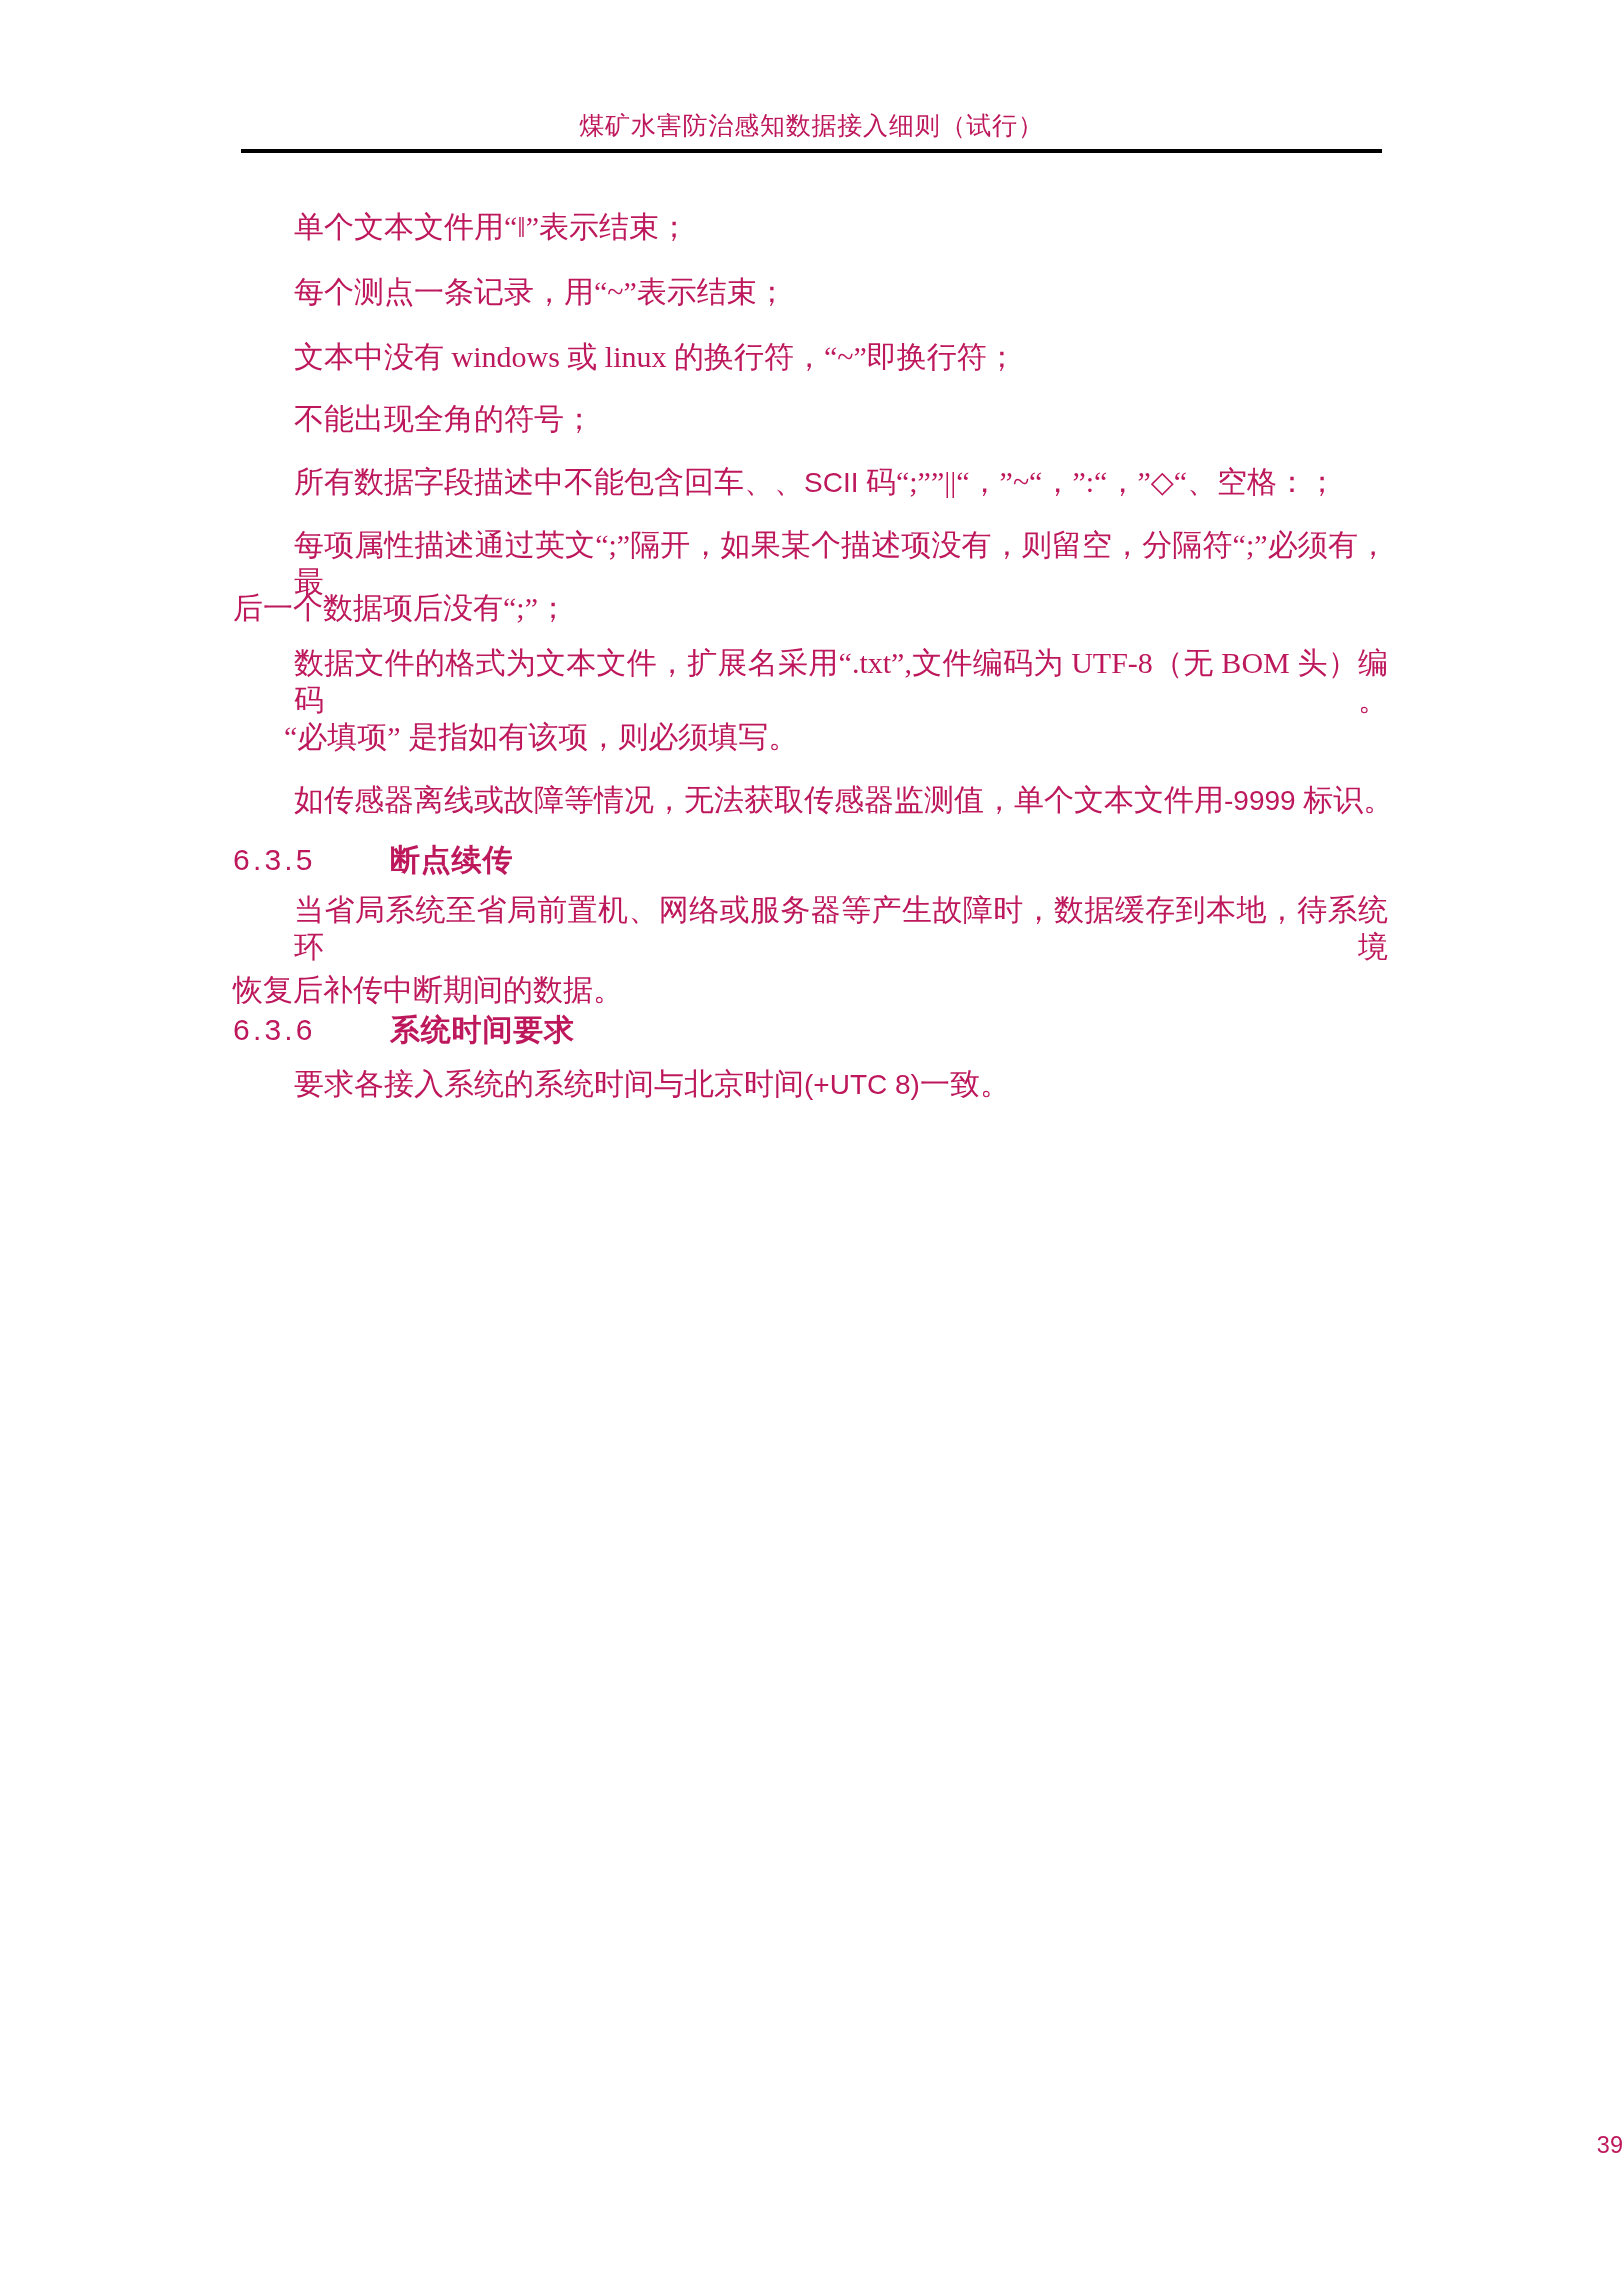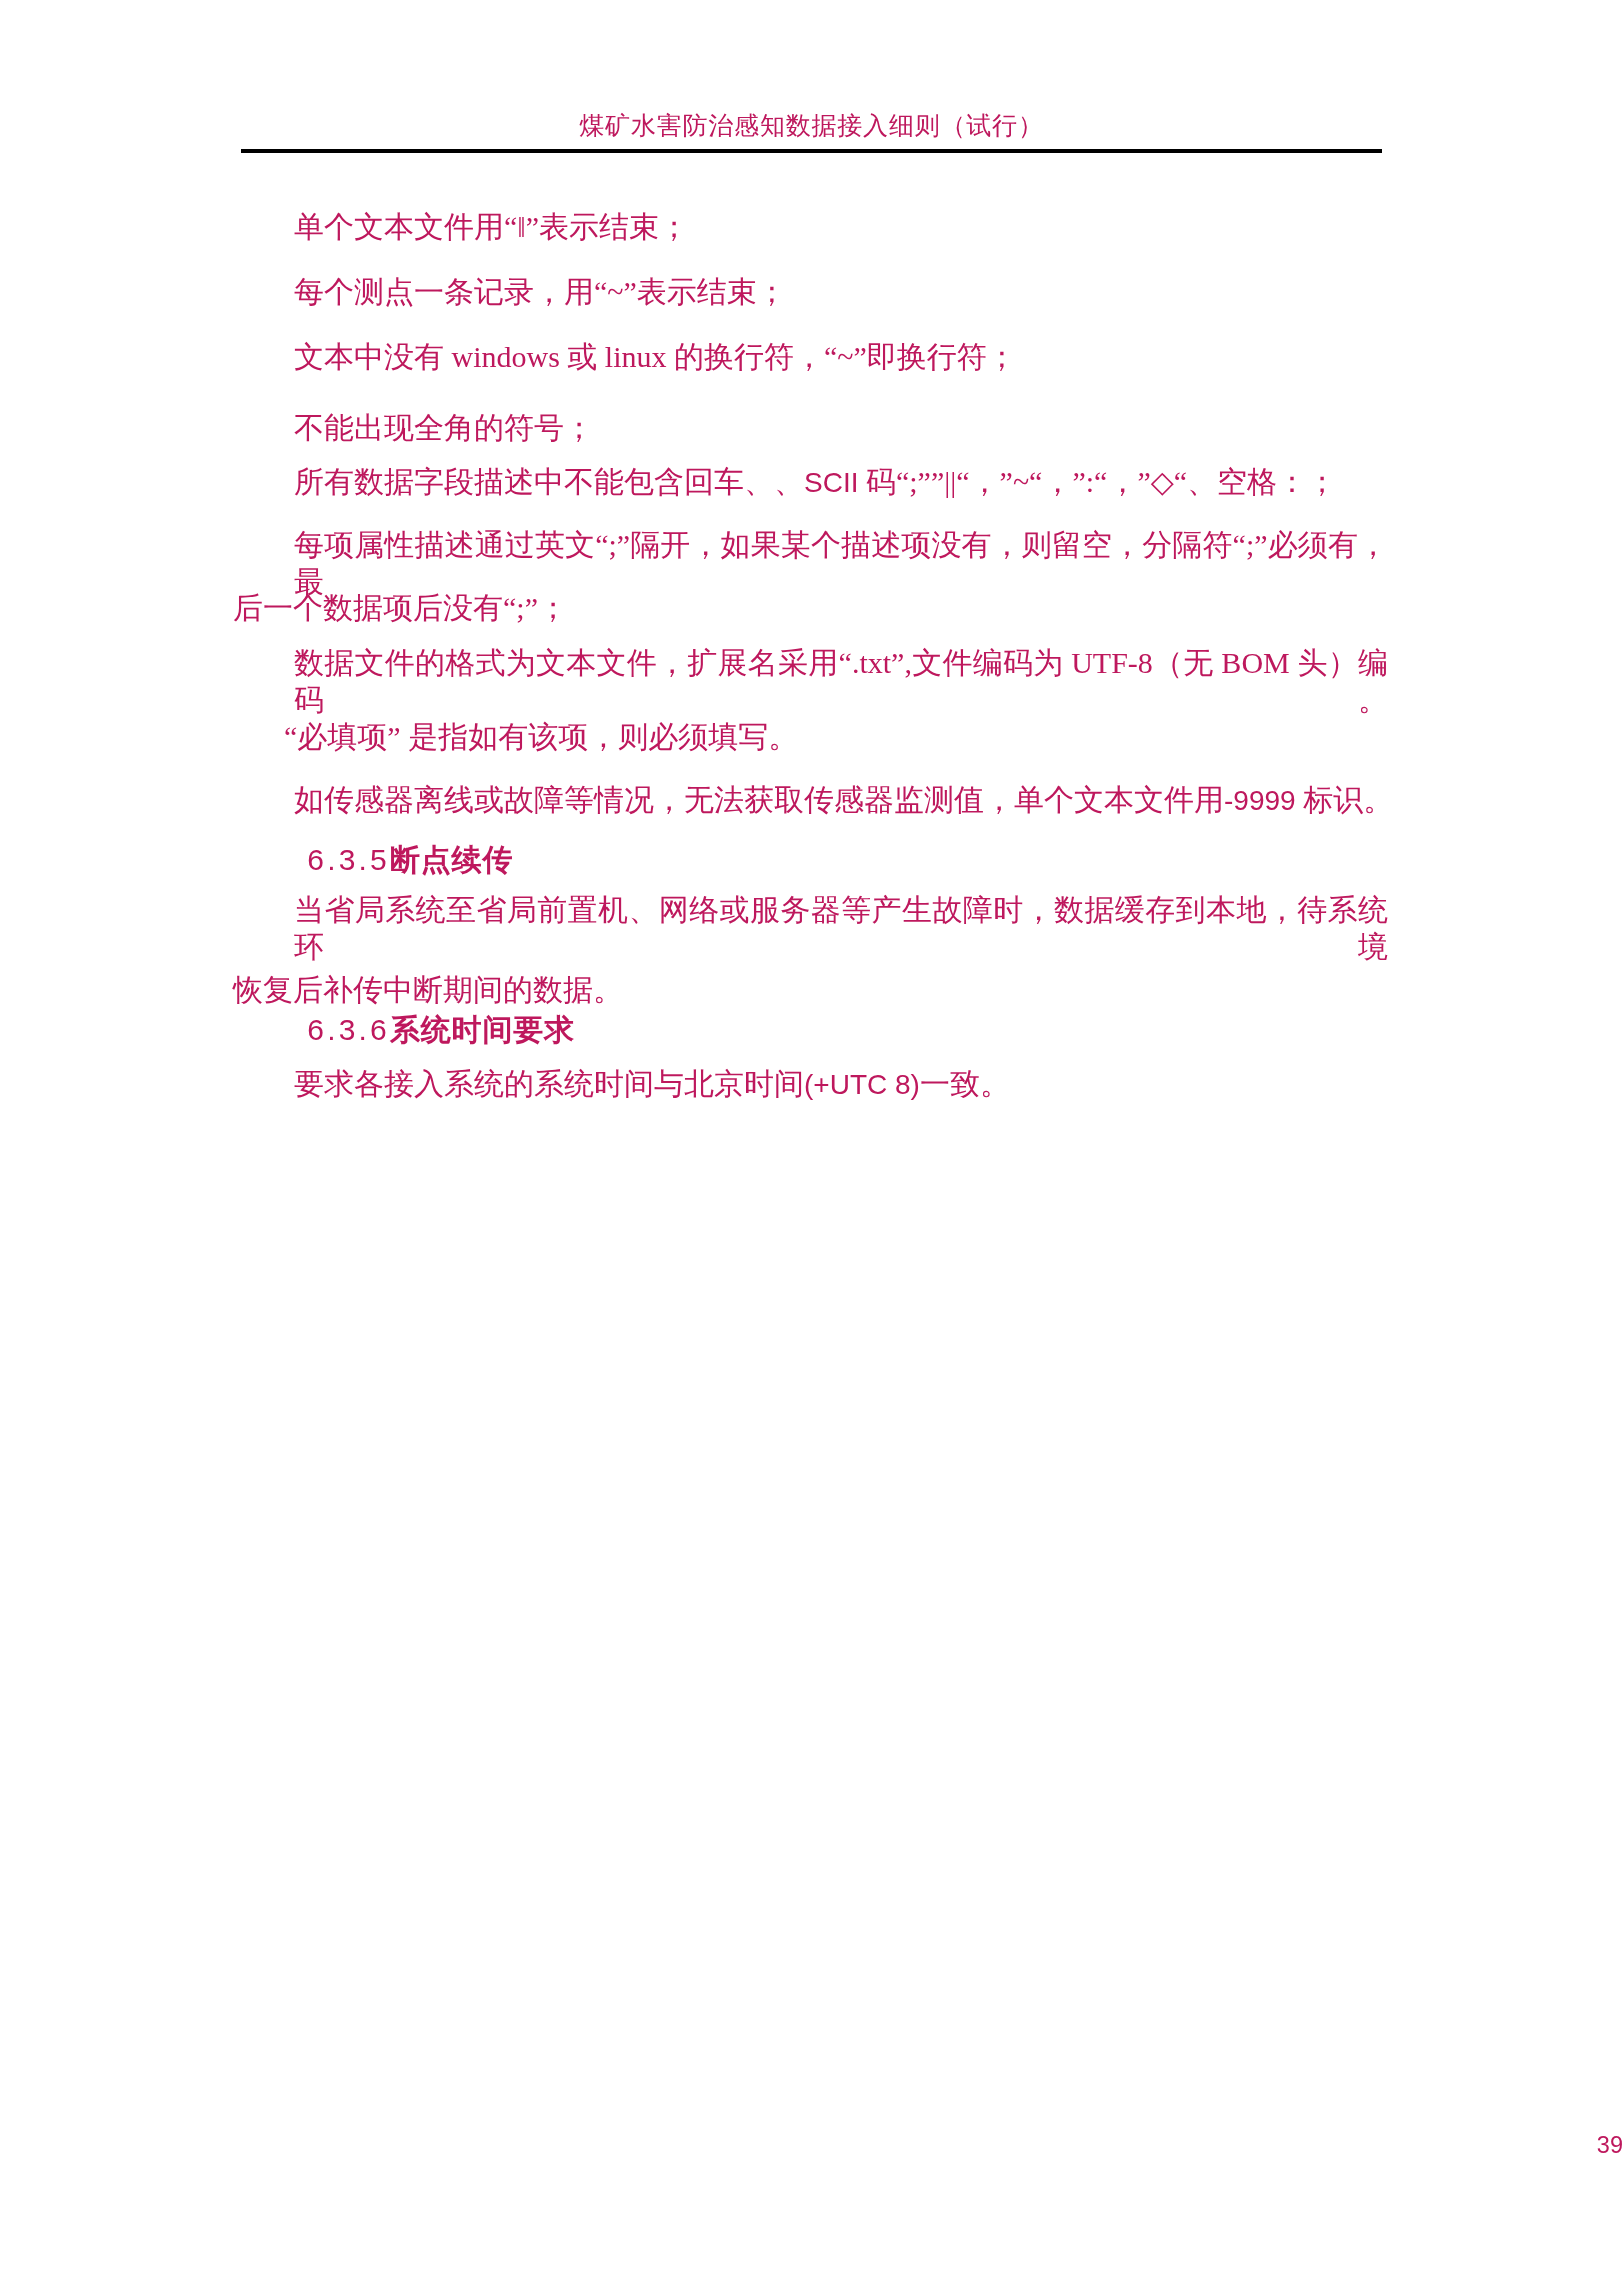--- a/index.html
+++ b/index.html
@@ -31,21 +31,20 @@
     width: 1141px;
     height: 4px;
     background: #000000;
   }
   .line {
     position: absolute;
     left: 233px;
     font-size: 30px;
     line-height: 37px;
     white-space: pre;
-    text-align: right;
   }
   .line.indent { left: 294px; }
   .line.hangquote { left: 284px; }
   .line.fill {
     width: 1094px;
     white-space: normal;
     text-align: justify;
     text-align-last: justify;
   }
   .sans {
@@ -79,21 +78,21 @@
 
   <div class="doc-header">煤矿水害防治感知数据接入细则（试行）</div>
   <div class="header-rule"></div>
 
   <div class="line indent" style="top:208px"><span>单个文本文件用“‖”表示结束；</span></div>
 
   <div class="line indent" style="top:273px"><span>每个测点一条记录，用“~”表示结束；</span></div>
 
   <div class="line indent" style="top:338px"><span>文本中没有 windows 或 linux 的换行符，“~”即换行符；</span></div>
 
-  <div class="line indent" style="top:409px"><span>不能出现全角的符号；</span></div>
+  <div class="line indent" style="top:400px"><span>不能出现全角的符号；</span></div>
 
   <div class="line indent" style="top:463px"><span>所有数据字段描述中不能包含回车、、</span><span class="sans">SCII</span><span> 码“;””||“，”~“，”:“，”◇“、空格：；</span></div>
 
   <div class="line indent fill" style="top:526px"><span>每项属性描述通过英文“;”隔开，如果某个描述项没有，则留空，分隔符“;”必须有，最</span></div>
 
   <div class="line" style="top:589px"><span>后一个数据项后没有“;”；</span></div>
 
   <div class="line indent fill" style="top:644px"><span>数据文件的格式为文本文件，扩展名采用“.txt”,文件编码为 UTF-8（无 BOM 头）编码。</span></div>
 
   <div class="line hangquote" style="top:718px"><span>“必填项” 是指如有该项，则必须填写。</span></div>

